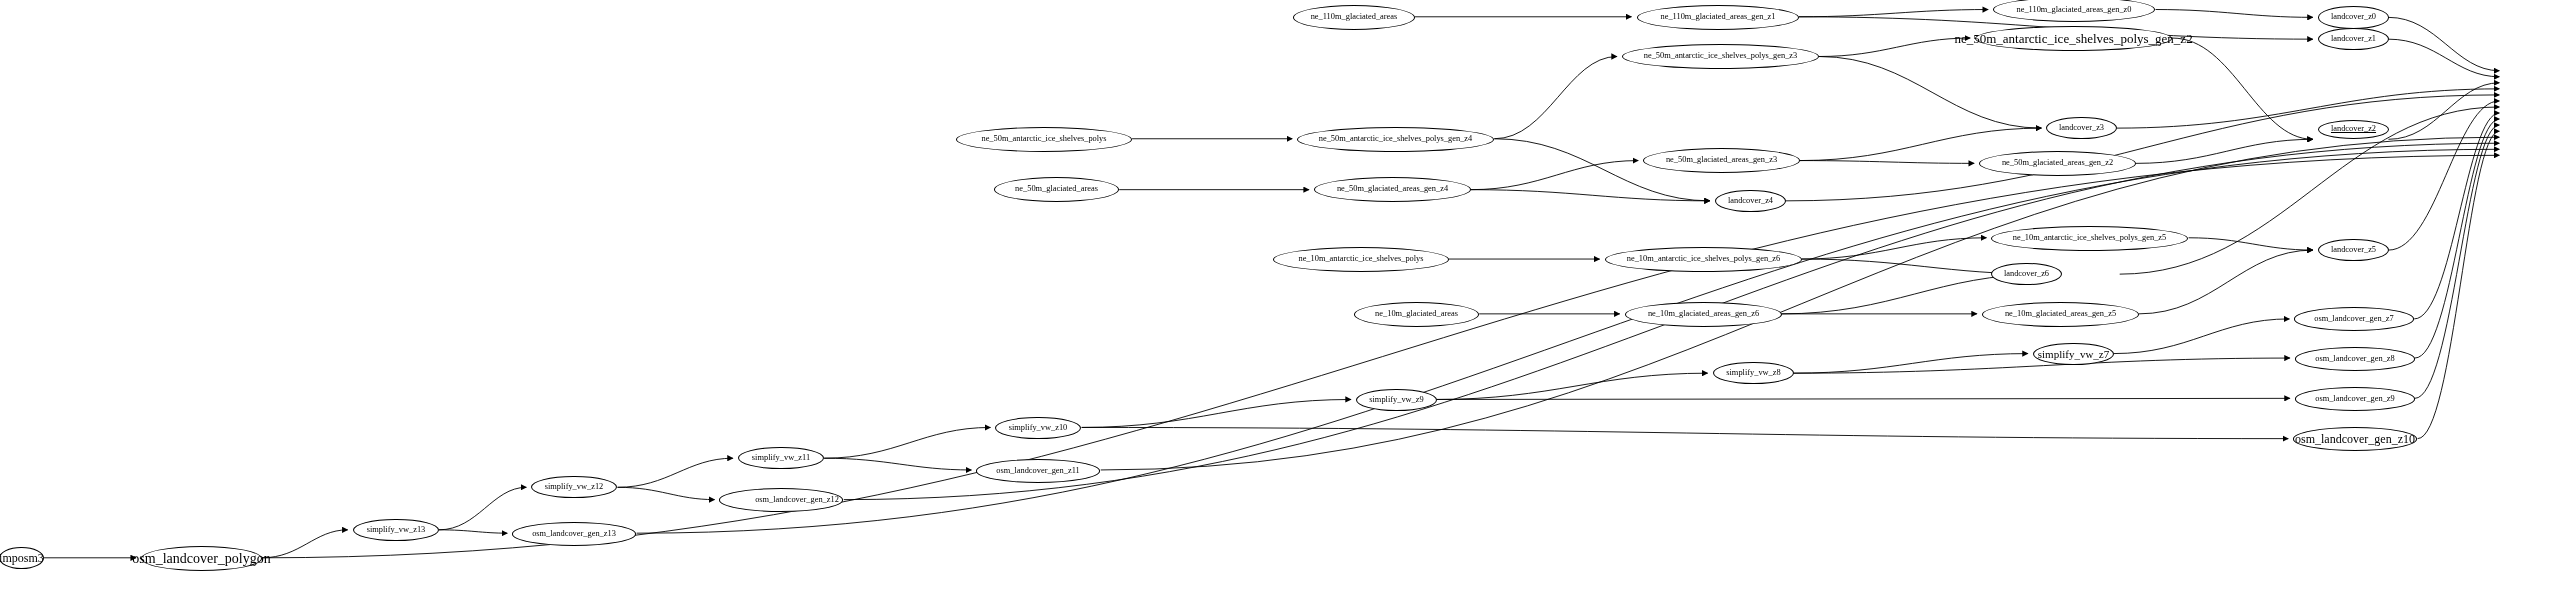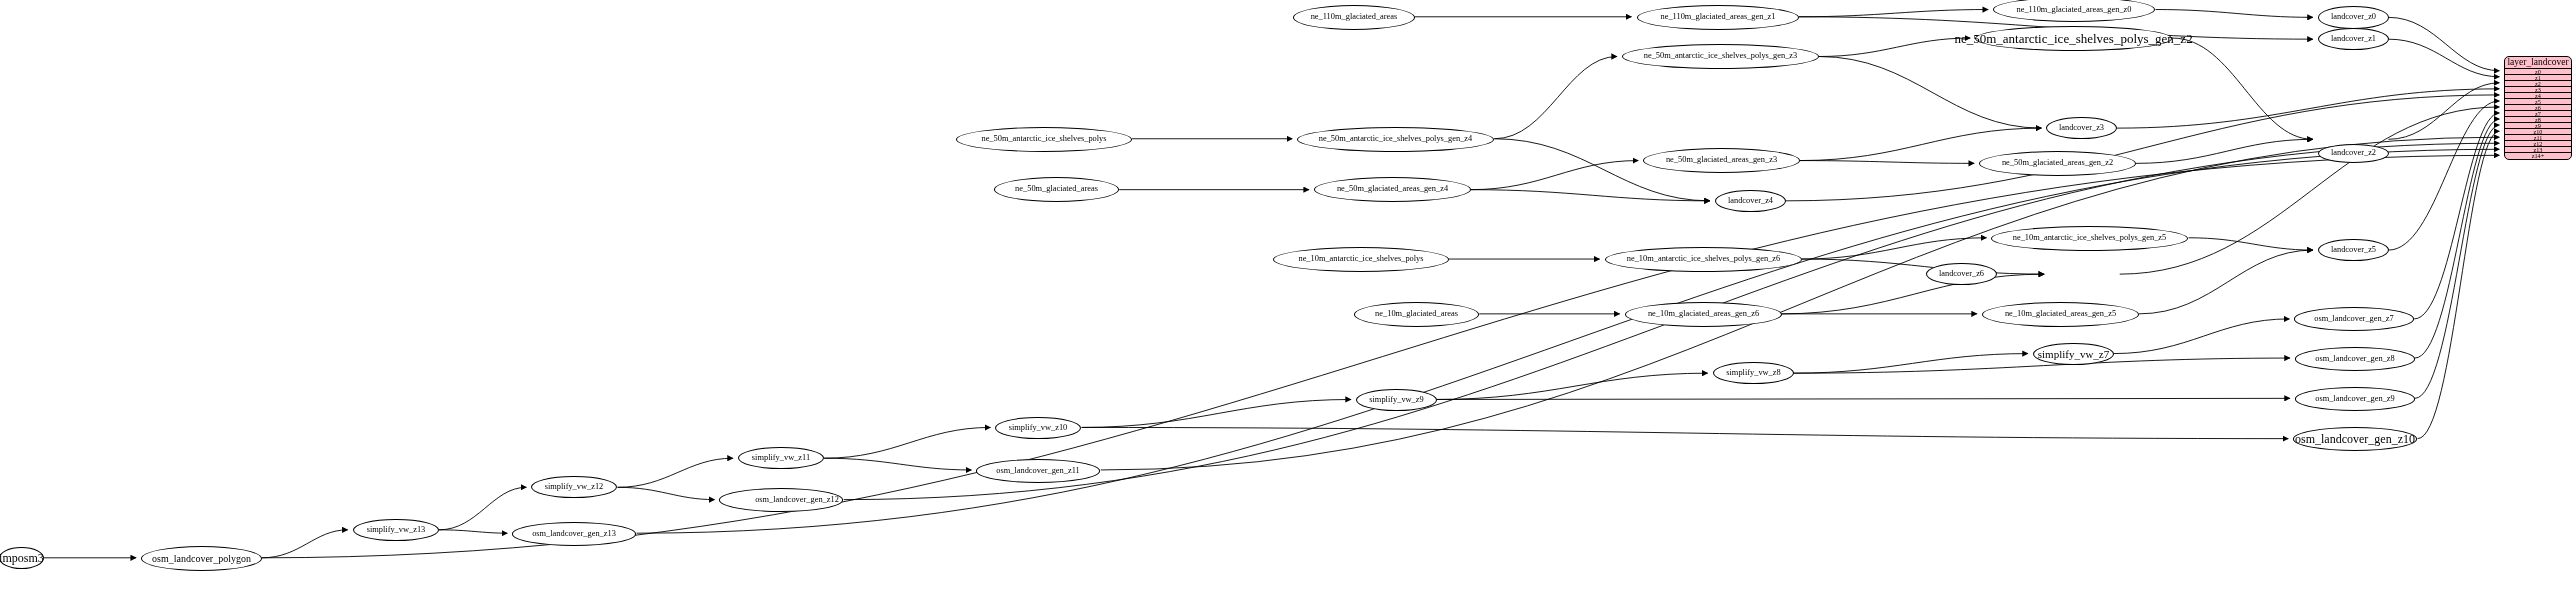--- a/index.html
+++ b/index.html
@@ -155,21 +155,21 @@
       </div>
       <div class="node-ellipse" style="left: 1622px; top: 44px; width: 197px; height: 25px;">
         <span class="node-label" style="font-size: 8.4px;">ne_50m_antarctic_ice_shelves_polys_gen_z3</span>
       </div>
       <div class="node-ellipse" style="left: 1297px; top: 127px; width: 197px; height: 25px;">
         <span class="node-label" style="font-size: 8.4px;">ne_50m_antarctic_ice_shelves_polys_gen_z4</span>
       </div>
       <div class="node-ellipse" style="left: 956px; top: 127px; width: 176px; height: 25px;">
         <span class="node-label" style="font-size: 8.4px;">ne_50m_antarctic_ice_shelves_polys</span>
       </div>
-      <div class="node-ellipse" style="left: 2318px; top: 144px; width: 71px; height: 19px;">
+      <div class="node-ellipse" style="left: 2318px; top: 120px; width: 71px; height: 19px; text-decoration: underline;">
         <span class="node-label" style="font-size: 8.4px;">landcover_z2</span>
       </div>
       <div class="node-ellipse" style="left: 2046px; top: 117px; width: 71px; height: 22.4px;">
         <span class="node-label" style="font-size: 8.4px;">landcover_z3</span>
       </div>
       <div class="node-ellipse" style="left: 1643px; top: 148px; width: 157px; height: 25px;">
         <span class="node-label" style="font-size: 8.4px;">ne_50m_glaciated_areas_gen_z3</span>
       </div>
       <div class="node-ellipse" style="left: 1979px; top: 151px; width: 157px; height: 25px;">
         <span class="node-label" style="font-size: 8.4px;">ne_50m_glaciated_areas_gen_z2</span>
@@ -188,21 +188,21 @@
       </div>
       <div class="node-ellipse" style="left: 1605px; top: 247px; width: 197px; height: 25px;">
         <span class="node-label" style="font-size: 8.4px;">ne_10m_antarctic_ice_shelves_polys_gen_z6</span>
       </div>
       <div class="node-ellipse" style="left: 1273px; top: 247px; width: 176px; height: 25px;">
         <span class="node-label" style="font-size: 8.4px;">ne_10m_antarctic_ice_shelves_polys</span>
       </div>
       <div class="node-ellipse" style="left: 2318px; top: 239px; width: 71px; height: 22.4px;">
         <span class="node-label" style="font-size: 8.4px;">landcover_z5</span>
       </div>
-      <div class="node-ellipse" style="left: 1926px; top: 263px; width: 71px; height: 22.4px; font-family: Liberation Serif, serif;">
+      <div class="node-ellipse" style="left: 1991px; top: 263px; width: 71px; height: 22.4px; font-family: Liberation Serif, serif;">
         <span class="node-label" style="font-size: 8.4px;">landcover_z6</span>
       </div>
       <div class="node-ellipse" style="left: 1625px; top: 302px; width: 157px; height: 25px;">
         <span class="node-label" style="font-size: 8.4px;">ne_10m_glaciated_areas_gen_z6</span>
       </div>
       <div class="node-ellipse" style="left: 1982px; top: 302px; width: 157px; height: 25px;">
         <span class="node-label" style="font-size: 8.4px;">ne_10m_glaciated_areas_gen_z5</span>
       </div>
       <div class="node-ellipse" style="left: 1354px; top: 302px; width: 125px; height: 25px;">
         <span class="node-label" style="font-size: 8.4px;">ne_10m_glaciated_areas</span>
@@ -243,40 +243,22 @@
       <div class="node-ellipse" style="left: 719px; top: 488px; width: 124px; height: 23.5px;">
         <span class="node-label" style="font-size: 8.4px; margin-left: 32px;">osm_landcover_gen_z12</span>
       </div>
       <div class="node-ellipse" style="left: 353px; top: 519px; width: 86px; height: 22.4px;">
         <span class="node-label" style="font-size: 8.4px;">simplify_vw_z13</span>
       </div>
       <div class="node-ellipse" style="left: 512px; top: 522px; width: 124px; height: 23.5px;">
         <span class="node-label" style="font-size: 8.4px;">osm_landcover_gen_z13</span>
       </div>
       <div class="node-ellipse" style="left: 141px; top: 546px; width: 121px; height: 25px;">
-        <span class="node-label" style="font-size: 10px;">osm_landcover_polygon</span>
+        <span class="node-label" style="font-size: 14px;">osm_landcover_polygon</span>
       </div>
       <div class="node-ellipse" style="left: -1.1px; top: 547px; width: 45px; height: 22.4px;">
         <span class="node-label" style="font-size: 12px;">imposm3</span>
       </div>
     </div>
 
-  <div id="layer-table" style="left: 2504px; top: 56px; width: 68px; height: 104px;">
-    <div class="layer-row layer-head" style="height: 11.8px;">layer_landcover</div>
-  <div class="layer-row layer-cell" style="height: 6px; font-size: 6.2px;">z0</div>
-      <div class="layer-row layer-cell" style="height: 6px; font-size: 6.2px;">z1</div>
-      <div class="layer-row layer-cell" style="height: 6px; font-size: 6.2px;">z2</div>
-      <div class="layer-row layer-cell" style="height: 6px; font-size: 6.2px;">z3</div>
-      <div class="layer-row layer-cell" style="height: 6px; font-size: 6.2px;">z4</div>
-      <div class="layer-row layer-cell" style="height: 6px; font-size: 6.2px;">z5</div>
-      <div class="layer-row layer-cell" style="height: 6px; font-size: 6.2px;">z6</div>
-      <div class="layer-row layer-cell" style="height: 6px; font-size: 6.2px;">z7</div>
-      <div class="layer-row layer-cell" style="height: 6px; font-size: 6.2px;">z8</div>
-      <div class="layer-row layer-cell" style="height: 6px; font-size: 6.2px;">z9</div>
-      <div class="layer-row layer-cell" style="height: 6px; font-size: 6.2px;">z10</div>
-      <div class="layer-row layer-cell" style="height: 6px; font-size: 6.2px;">z11</div>
-      <div class="layer-row layer-cell" style="height: 6px; font-size: 6.2px;">z12</div>
-      <div class="layer-row layer-cell" style="height: 6px; font-size: 6.2px;">z13</div>
-      <div class="layer-row layer-cell" style="height: 6px; font-size: 6.2px;">z14+</div>
-    </div>
 
 </div>
 
 
 </body></html>

